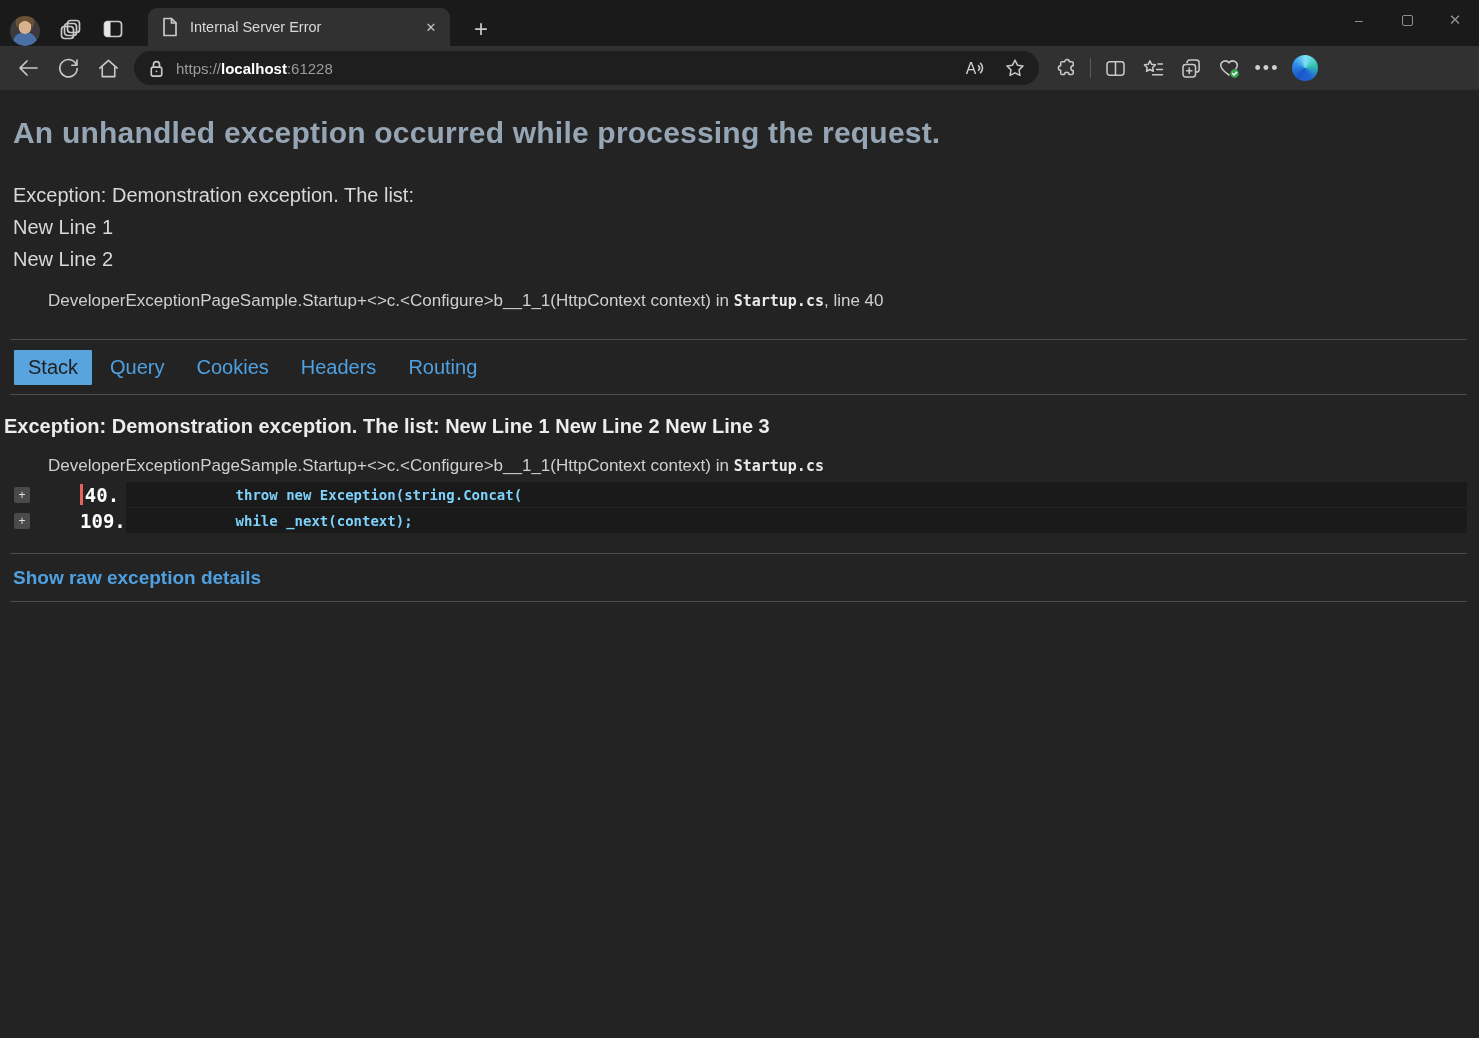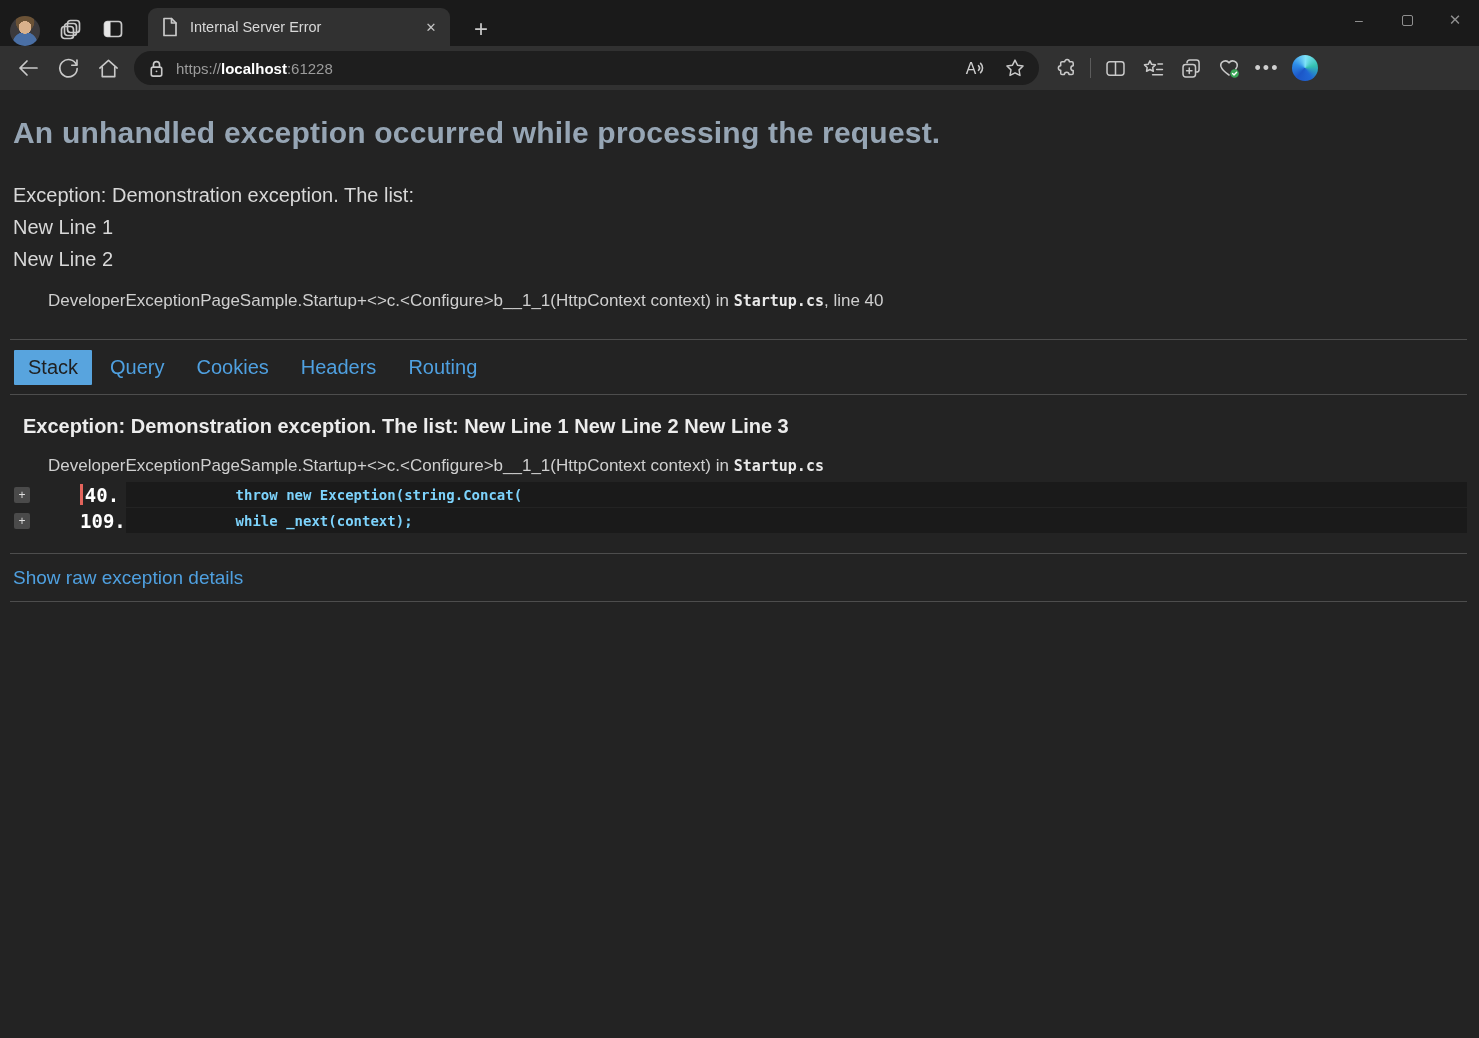--- a/index.html
+++ b/index.html
@@ -77,37 +77,37 @@
   .frame-loc { margin-top:16px; padding-left:48px; font-size:17px; color:#cfcfcf; }
   .mono-file { font-family:"DejaVu Sans Mono","Liberation Mono",monospace; font-weight:700;
     font-size:15px; color:#e9e9e9; }
   .hr { border:none; border-top:1px solid #4d4d4d; margin:0 12px 0 10px; }
   .hr.mt28 { margin-top:28px; }
 
   .tabs-row { display:flex; gap:4px; padding:10px 14px 9px 14px; }
   .ptab { font-size:20px; padding:6px 14px; color:#4fa0e0; cursor:pointer; border-radius:1px; }
   .ptab.active { background:#58a4de; color:#1f1f1f; }
 
-  .stack-title { margin:20px 13px 18px 23px; font-size:20px; font-weight:700; color:#ececec; }
+  .stack-title { margin:20px 13px 18px 4px; font-size:20px; font-weight:700; color:#ececec; }
   .frame-header { padding-left:48px; font-size:17px; color:#cfcfcf; margin-top:5px; height:25px; }
   .code-row { display:flex; align-items:center; height:25px; margin-top:1px; }
   .expand-btn { width:16px; height:16px; margin-left:14px; background:#4a4a4a; color:#dedede;
     border:none; border-radius:2px; font-size:12px; line-height:14px; text-align:center;
     cursor:pointer; padding:0; font-family:"Liberation Sans",sans-serif; }
   .gutter { width:96px; height:25px; display:flex; align-items:center; }
   .redbar { width:3px; height:21px; background:#e3645c; margin-left:50px; }
   .lineno { flex:1; text-align:center; font-family:"DejaVu Sans Mono","Liberation Mono",monospace;
     font-weight:700; font-size:19px; color:#ffffff; padding-right:5px; }
   .codeband { flex:1; height:25px; background:#1a1a1a; margin-right:12px;
     display:flex; align-items:center; }
   .codeband span { font-family:"DejaVu Sans Mono","Liberation Mono",monospace; font-size:14px;
     font-weight:700; color:#7dd3fc; white-space:pre; }
 
   .raw-link { display:inline-block; margin:13px 13px 12px 13px; font-size:19px; color:#4fa0e0;
-    cursor:pointer; text-decoration:none; }
+    cursor:pointer; text-decoration:none;font-weight:bold; }
 
   .gap20 { height:20px; }
 </style>
 </head>
 <body>
 
 <div>
 
   <div class="tabstrip">
     <div class="avatar"></div>

